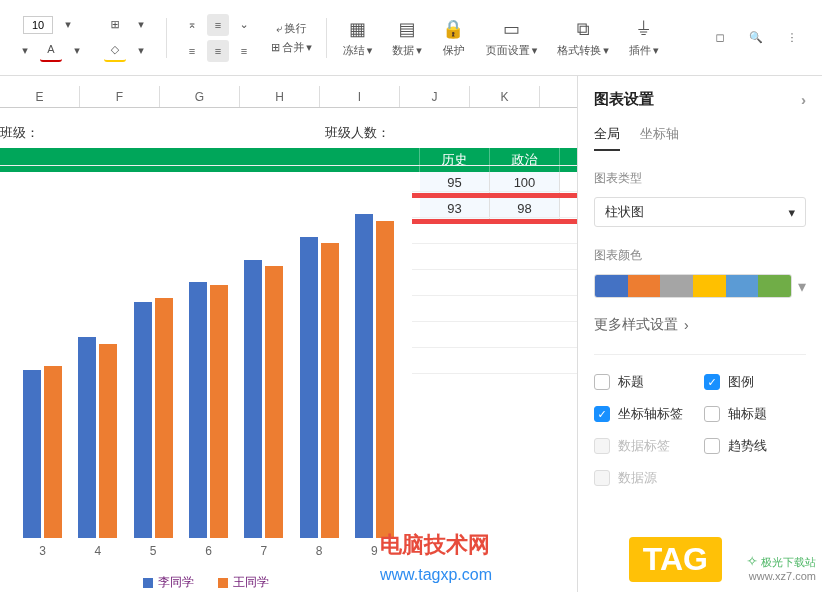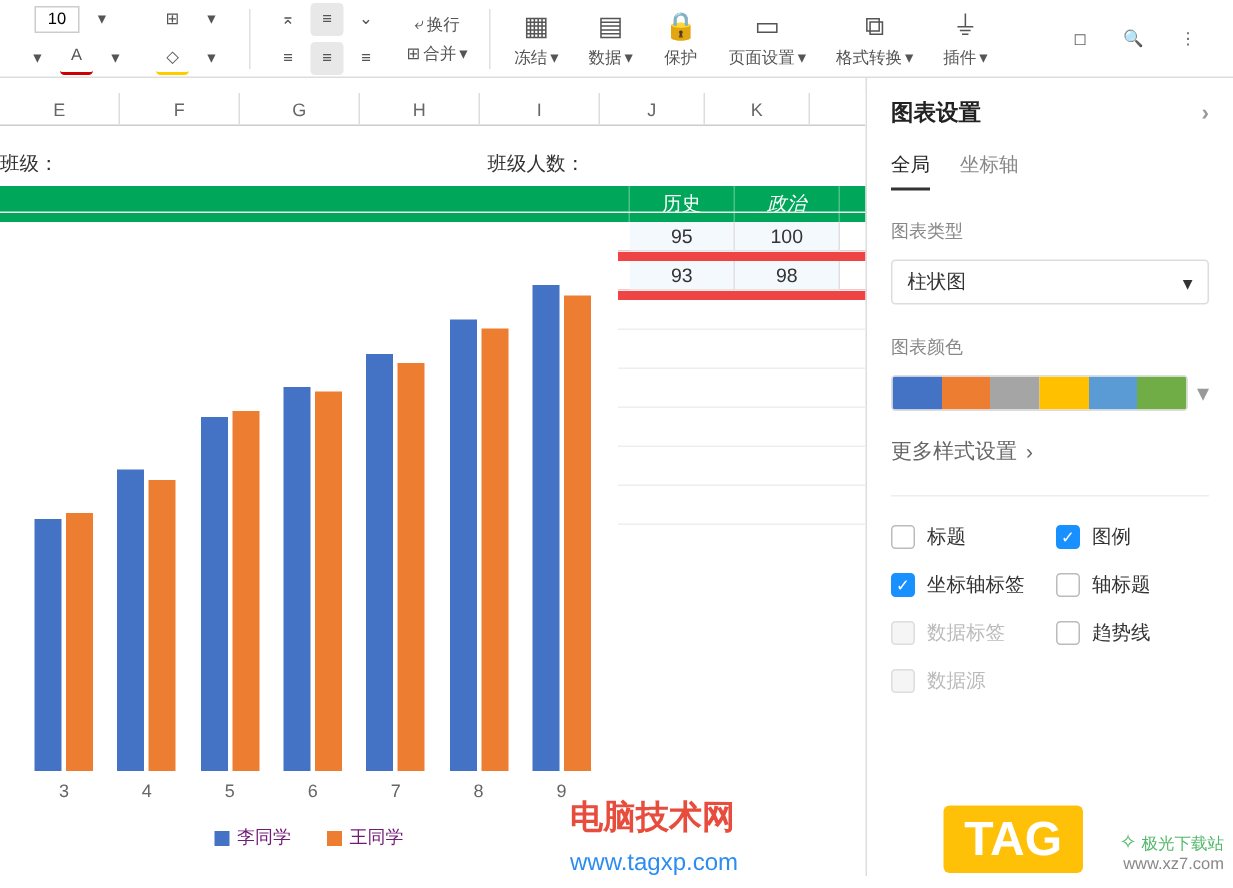--- a/index.html
+++ b/index.html
@@ -1,36 +1,36 @@
 <!DOCTYPE html>
 <html><head>
 <meta charset="utf-8">
 <style>
 *{margin:0;padding:0;box-sizing:border-box;font-family:"Microsoft YaHei",Arial,sans-serif}
 body{background:#fff;width:822px;height:592px;overflow:hidden;position:relative}
-.toolbar{height:52px;border-bottom:1px solid #ddd;display:flex;align-items:center;padding:0 8px;gap:4px;font-size:11px;color:#555}
+.toolbar{height:76px;border-bottom:1px solid #ddd;display:flex;align-items:center;padding:0 8px;gap:4px;font-size:11px;color:#555}
 .tb-group{display:flex;flex-direction:column;align-items:center;gap:4px;padding:0 6px}
 .tb-row{display:flex;gap:4px;align-items:center}
 .tb-btn{width:22px;height:22px;display:flex;align-items:center;justify-content:center;cursor:pointer;border-radius:3px;color:#555}
 .tb-lbl{font-size:11px;color:#555;display:flex;align-items:center;gap:2px}
 .tb-sep{width:1px;height:40px;background:#e0e0e0;margin:0 4px}
 .tb-large{display:flex;flex-direction:column;align-items:center;gap:2px;padding:0 8px;cursor:pointer}
 .tb-large-icon{width:24px;height:24px;display:flex;align-items:center;justify-content:center;font-size:18px;color:#555}
 .tb-right{margin-left:auto;display:flex;gap:12px;padding-right:10px}
 .tb-right-btn{width:24px;height:24px;display:flex;align-items:center;justify-content:center;cursor:pointer;color:#666}
 .main{display:flex;height:532px}
 .sheet-area{flex:1;position:relative;overflow:hidden}
 .col-headers{display:flex;height:22px;border-bottom:1px solid #ccc;background:#fff;position:absolute;top:10px;left:0;right:0}
 .col-h{border-right:1px solid #ddd;display:flex;align-items:center;justify-content:center;font-size:12px;color:#666}
 .sheet-content{position:absolute;top:32px;left:0;right:0}
 .label-row{height:40px;display:flex;align-items:flex-end;padding-bottom:6px}
 .label-cell{font-size:13px;color:#333}
 .green-header{background:#00a65a;height:24px;display:flex}
 .green-cell{border-right:1px solid rgba(255,255,255,.3);color:#fff;font-size:13px;display:flex;align-items:center;justify-content:center}
-.data-row{height:26px;display:flex;border-bottom:7px solid #ef4444}
+.data-row{height:26px;display:flex;border-bottom:5px solid #ef4444}
 .data-cell{border-right:1px solid #e0e0e0;display:flex;align-items:center;justify-content:center;font-size:13px;color:#333;background:#f4f9fe}
 .chart-box{position:absolute;top:112px;left:0;width:412px;height:420px;background:#fff}
 .chart-area{position:relative;width:100%;height:380px}
 .bars{position:absolute;bottom:30px;left:15px;right:10px;height:340px;display:flex;justify-content:space-around;align-items:flex-end}
 .bar-group{display:flex;gap:3px;align-items:flex-end}
 .bar{width:18px}
 .x-labels{position:absolute;bottom:10px;left:15px;right:10px;display:flex;justify-content:space-around;font-size:12px;color:#666}
 .legend{display:flex;justify-content:center;gap:24px;font-size:12px;color:#701a75;padding-top:6px}
 .legend-item{display:flex;align-items:center;gap:5px}
 .legend-sq{width:10px;height:10px}
@@ -147,21 +147,21 @@
       </div>
     <div class="sheet-content">
       <div class="label-row">
         <div class="label-cell" style="width:60px">班级：</div>
         <div class="label-cell" style="width:265px"></div>
         <div class="label-cell">班级人数：</div>
       </div>
       <div class="green-header" id="greenheader">
         <div class="green-cell" style="width:420px"></div>
       <div class="green-cell" style="width: 70px;">历史</div>
-          <div class="green-cell" style="width: 70px; font-style: italic;">政治</div>
+          <div class="green-cell" style="width: 70px;">政治</div>
         </div>
       <div id="datarows">
           <div class="data-row">
             <div style="width: 420px;"></div>
             <div class="data-cell" style="width: 70px;">95</div>
             <div class="data-cell" style="width: 70px;">100</div>
           </div>
           <div class="data-row">
             <div style="width: 420px;"></div>
             <div class="data-cell" style="width: 70px;">93</div>

